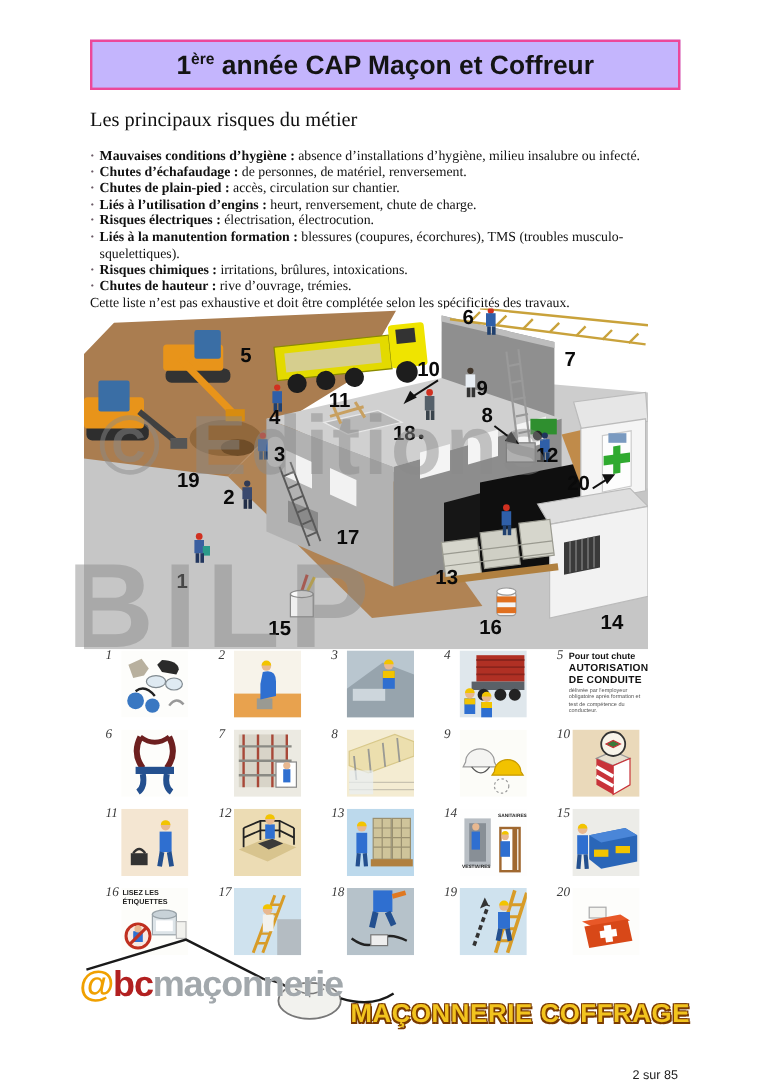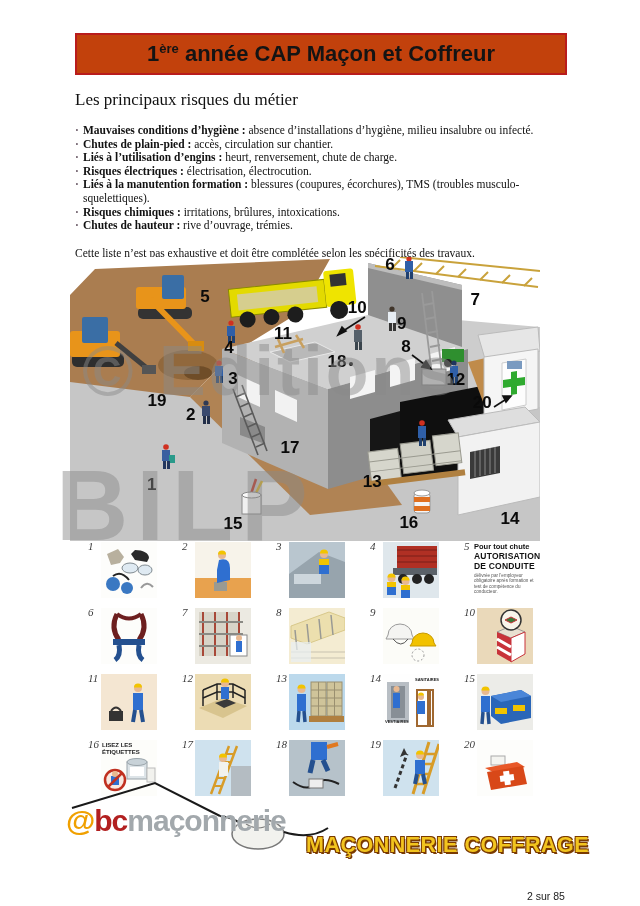--- a/index.html
+++ b/index.html
@@ -1,21 +1,21 @@
 <!DOCTYPE html>
 <html><head>
 <meta charset="utf-8">
 <style>
   html,body{margin:0;padding:0;background:#888;}
   .page{position:relative;width:640px;height:906px;background:#fff;margin:0 auto;
         font-family:"Liberation Serif", serif;color:#111;overflow:hidden;}
 
   
   .hdr-box{position:absolute;left:75px;top:33px;width:488px;height:38px;
-           background:#c2410c;border:2px solid #b91c1c;
+           background:#c4b5fd;border:2px solid #ec4899;
            display:flex;align-items:center;justify-content:center;}
   .hdr-box .t{font-family:"Liberation Sans",sans-serif;font-weight:bold;font-size:22px;color:#141414;}
   .hdr-box sup{font-size:13px;vertical-align:super;}
 
   .sec-title{position:absolute;left:75px;top:90px;font-size:17px;}
 
   
   .risks{position:absolute;left:75px;top:124px;width:505px;margin:0;padding:0;list-style:none;
          font-size:11.5px;line-height:13.6px;}
   .risks li{position:relative;padding-left:8px;}
@@ -52,39 +52,40 @@
   .notice .ns{font-size:4.6px;color:#555;line-height:5.4px;margin-top:2px;width:66px;}
 
   
   .logo{position:absolute;left:60px;top:778px;width:270px;height:72px;}
   .logo svg{position:absolute;left:0;top:0;}
   .logo .txt{position:absolute;left:6px;top:26px;font-family:"Liberation Sans",sans-serif;
              font-weight:bold;font-size:30px;letter-spacing:-1px;white-space:nowrap;}
   .logo .at{color:#f0a000;}
   .logo .bc{color:#b22020;}
   .logo .mac{color:#a2a8ac;text-shadow:0 0 1px #fff;}
-  .banner{position:absolute;left:306px;top:833px;font-family:"Liberation Sans",sans-serif;
+  .banner{position:absolute;left:292px;top:833px;font-family:"Liberation Sans",sans-serif;
           font-weight:bold;font-size:21.5px;letter-spacing:.5px;color:#f2c41e;white-space:nowrap;
           text-shadow:-1px -1px 0 #7a3a00,1px -1px 0 #7a3a00,-1px 1px 0 #7a3a00,1.5px 1.5px 0 #7a3a00;}
   .pagenum{position:absolute;left:527px;top:864px;font-family:"Liberation Sans",sans-serif;
            font-size:10.5px;color:#222;margin-top:26px;}
 </style>
 </head>
 <body>
 
 <div class="page">
 
   <div class="hdr-box">
     <span class="t"><span>1</span><sup>ère</sup><span> année CAP Maçon et Coffreur</span></span>
   </div>
 
   <div class="sec-title">Les principaux risques du métier</div>
 
   <ul class="risks">
       <li><b>Mauvaises conditions d’hygiène :</b><span> absence d’installations d’hygiène, milieu insalubre ou infecté.</span></li>
+      <li><b>Chutes d’échafaudage :</b><span> de personnes, de matériel, renversement.</span></li>
       <li><b>Chutes de plain-pied :</b><span> accès, circulation sur chantier.</span></li>
       <li><b>Liés à l’utilisation d’engins :</b><span> heurt, renversement, chute de charge.</span></li>
       <li><b>Risques électriques :</b><span> électrisation, électrocution.</span></li>
       <li><b>Liés à la manutention formation :</b><span> blessures (coupures, écorchures), TMS (troubles musculo-squelettiques).</span></li>
       <li><b>Risques chimiques :</b><span> irritations, brûlures, intoxications.</span></li>
       <li><b>Chutes de hauteur :</b><span> rive d’ouvrage, trémies.</span></li>
     </ul>
   <div class="risk-note">Cette liste n’est pas exhaustive et doit être complétée selon les spécificités des travaux.</div>
 
   <div class="scene">

